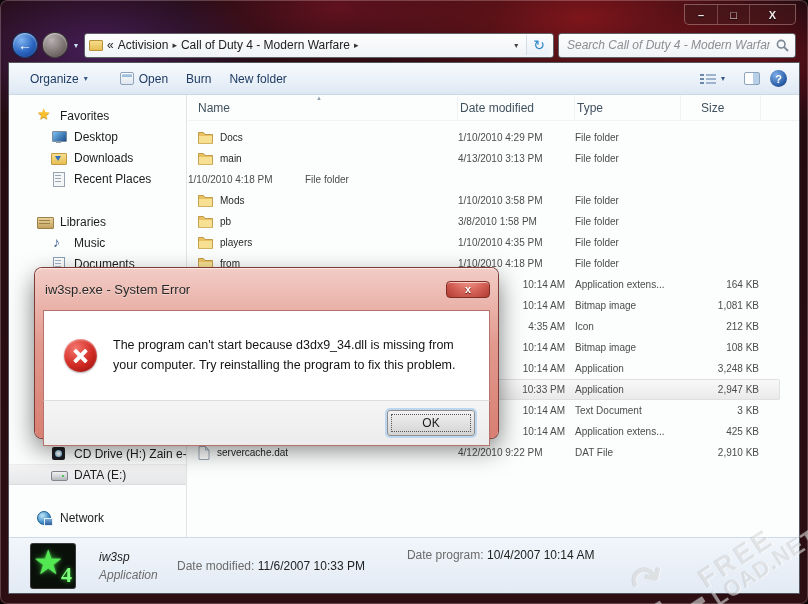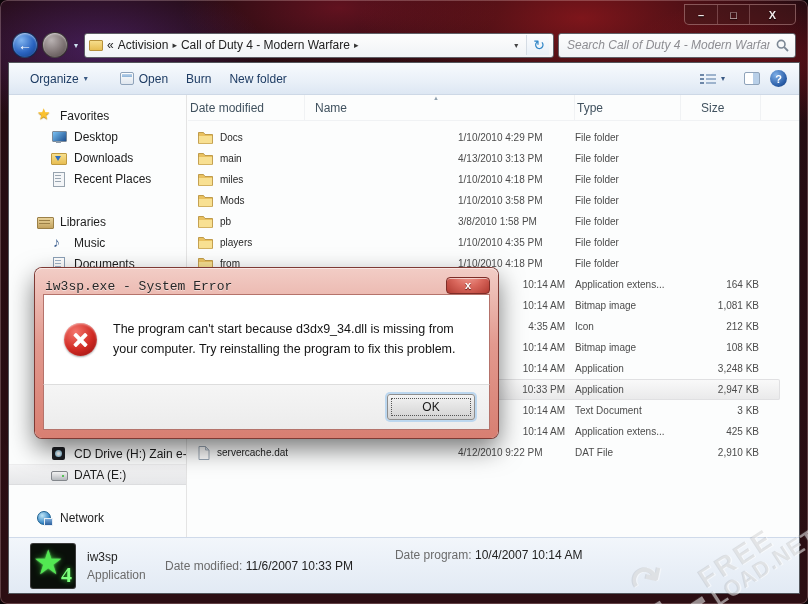--- a/index.html
+++ b/index.html
@@ -94,35 +94,35 @@
   .c-date{width:117px;color:#4c4c4c;}
   .c-type{width:106px;color:#4c4c4c;}
   .c-size{width:80px;text-align:right;padding-right:2px;color:#4c4c4c;}
   .frow.fragment .c-date{text-align:right;padding-right:10px;}
   .frow.selected{background:linear-gradient(#fafafa,#e9e9ea);border-radius:2px;box-shadow:inset 0 0 0 1px #e0e0e2;}
   
   .details{position:absolute;left:0;right:0;bottom:0;height:56px;background:linear-gradient(#f2f6fb,#e2eaf4);border-top:1px solid #cfdaea;display:flex;align-items:center;padding:0 0 0 22px;font-size:12px;}
   .d-icon{width:44px;height:44px;background:#0a0f0a;border-radius:2px;position:relative;flex:none;overflow:hidden;box-shadow:0 0 0 1px #3a3a3a;}
   .d-icon .star{position:absolute;left:2px;top:-2px;font-size:34px;color:#52e852;text-shadow:0 0 6px #2fae2f,0 0 2px #9cff9c;}
   .d-icon .four{position:absolute;right:3px;bottom:0px;font-size:22px;font-weight:bold;color:#7dff7d;text-shadow:0 0 5px #2fae2f;font-family:"Liberation Serif",serif;}
-  .d-col1{margin-left:12px;width:62px;}
+  .d-col1{margin-left:24px;width:62px;font-style:italic;}
   .d-name{color:#1f1f1f;}
   .d-type{color:#6b6b6b;margin-top:4px;}
   .d-col2{margin-left:16px;}
   .d-line{margin-bottom:4px;}
   .d-line:last-child{margin-bottom:0;}
   .d-lab{color:#6b6b6b;}
   .d-val{color:#222;}
   .d-col3{margin-left:42px;align-self:flex-start;margin-top:10px;}
   
   .dialog{position:absolute;left:35px;top:268px;width:463px;height:170px;z-index:20;border-radius:7px;
     background:linear-gradient(#f2cdc6,#e2998e 45%,#d87f72);
     box-shadow:0 0 0 1px #7e3a34,0 10px 26px rgba(0,0,0,.55),inset 0 1px 0 rgba(255,255,255,.55);
     padding:0 8px 8px 8px;}
-  .dlg-title{height:26px;display:flex;align-items:flex-end;font-size:13px;color:#272727;padding-left:2px;text-shadow:0 1px 0 rgba(255,255,255,.45);font-family:Liberation Mono, monospace;}
+  .dlg-title{height:42px;display:flex;align-items:center;font-size:13px;color:#272727;padding-left:2px;text-shadow:0 1px 0 rgba(255,255,255,.45);}
   .dlg-close{margin-left:auto;width:44px;height:17px;border-radius:4px;background:radial-gradient(circle at 50% -8px,#f7b3a9,#d9675c 55%,#b03a31);border:1px solid #7e2d27;color:#fff;font-size:11px;font-weight:bold;display:flex;align-items:center;justify-content:center;box-shadow:inset 0 1px 0 rgba(255,255,255,.6);text-shadow:0 1px 1px #5e1b16;}
   .dlg-body{background:#fff;height:90px;display:flex;align-items:center;padding:0 20px;gap:16px;border:1px solid #b5736b;border-bottom:none;}
   .err-icon{width:33px;height:33px;border-radius:50%;flex:none;background:radial-gradient(circle at 35% 28%,#f4766d,#d02a23 55%,#8e0d0d);box-shadow:inset 0 1px 2px rgba(255,255,255,.55),0 1px 2px rgba(0,0,0,.35);position:relative;}
   .err-icon::before,.err-icon::after{content:"";position:absolute;left:8px;top:15px;width:17px;height:4px;background:#fff;border-radius:1px;}
   .err-icon::before{transform:rotate(45deg);}
   .err-icon::after{transform:rotate(-45deg);}
   .dlg-msg{font-size:12.5px;color:#141414;line-height:1.55;max-width:352px;}
   .dlg-footer{background:linear-gradient(#f5f5f5,#ececec);height:46px;display:flex;align-items:center;justify-content:flex-end;padding-right:14px;border:1px solid #b5736b;border-top:1px solid #ddd;}
   .ok-btn{width:88px;height:26px;background:linear-gradient(#f4f4f4,#e4e4e4 45%,#d3d3d3);border:1px solid #8e8e8e;border-radius:3px;font-size:12px;color:#1a1a1a;display:flex;align-items:center;justify-content:center;position:relative;box-shadow:0 0 0 2px #bcd7ef;}
   .ok-btn::before{content:"";position:absolute;inset:3px;border:1px dotted #555;border-radius:1px;}
@@ -255,25 +255,25 @@
         </div>
       <div class="side-gap"></div>
       <div class="side-item">
         <span class="ic ic-network"></span>
         <span class="lbl">Network</span>
       </div>
     </div>
 
     <div class="listpane">
       <div class="list-header">
-        <div class="col col-date"><span>Date modified</span></div>
         <div class="col col-name">
           <span>Name</span>
           <span class="sort-glyph">▲</span>
         </div>
+        <div class="col col-date"><span>Date modified</span></div>
         <div class="col col-type"><span>Type</span></div>
         <div class="col col-size"><span>Size</span></div>
       </div>
       <div class="rows" id="rows">
           <div class="frow">
     <div class="cell c-name">
       <svg class="i-folder" width="15" height="13" viewBox="0 0 15 13">
                 <path d="M.5 1.5 h5 l1.5 2 h7.5 v8.5 a.7.7 0 0 1 -.7 .7 H1.2 a.7.7 0 0 1 -.7 -.7 Z" fill="#e9c160" stroke="#b9933f" stroke-width=".9"></path>
                 <path d="M.9 5 H14.1 V11.6 a.6.6 0 0 1 -.6 .6 H1.5 a.6.6 0 0 1 -.6 -.6 Z" fill="#f8e092"></path>
               </svg>
@@ -291,28 +291,20 @@
                 <path d="M.9 5 H14.1 V11.6 a.6.6 0 0 1 -.6 .6 H1.5 a.6.6 0 0 1 -.6 -.6 Z" fill="#f8e092"></path>
               </svg>
 
       <span class="nm">main</span>
     </div>
     <div class="cell c-date">4/13/2010 3:13 PM</div>
     <div class="cell c-type">File folder</div>
     <div class="cell c-size"></div>
   </div>
           <div class="frow">
-    <div class="cell c-name">
-      <svg class="i-folder" width="15" height="13" viewBox="0 0 15 13">
-                <path d="M.5 1.5 h5 l1.5 2 h7.5 v8.5 a.7.7 0 0 1 -.7 .7 H1.2 a.7.7 0 0 1 -.7 -.7 Z" fill="#e9c160" stroke="#b9933f" stroke-width=".9"></path>
-                <path d="M.9 5 H14.1 V11.6 a.6.6 0 0 1 -.6 .6 H1.5 a.6.6 0 0 1 -.6 -.6 Z" fill="#f8e092"></path>
-              </svg>
-
-      <span class="nm">miles</span>
-    </div>
     <div class="cell c-date">1/10/2010 4:18 PM</div>
     <div class="cell c-type">File folder</div>
     <div class="cell c-size"></div>
   </div>
           <div class="frow">
     <div class="cell c-name">
       <svg class="i-folder" width="15" height="13" viewBox="0 0 15 13">
                 <path d="M.5 1.5 h5 l1.5 2 h7.5 v8.5 a.7.7 0 0 1 -.7 .7 H1.2 a.7.7 0 0 1 -.7 -.7 Z" fill="#e9c160" stroke="#b9933f" stroke-width=".9"></path>
                 <path d="M.9 5 H14.1 V11.6 a.6.6 0 0 1 -.6 .6 H1.5 a.6.6 0 0 1 -.6 -.6 Z" fill="#f8e092"></path>
               </svg>

